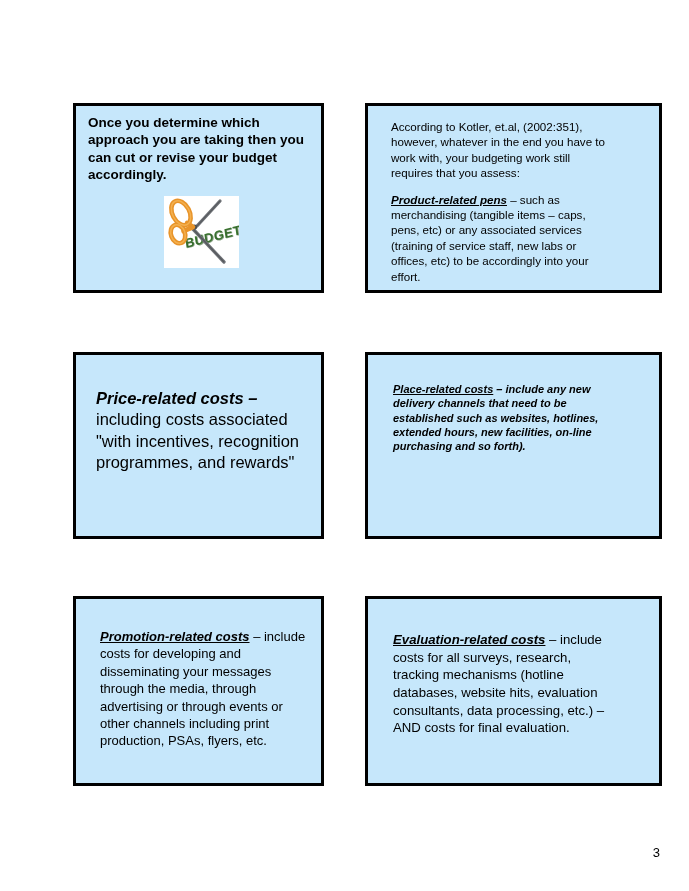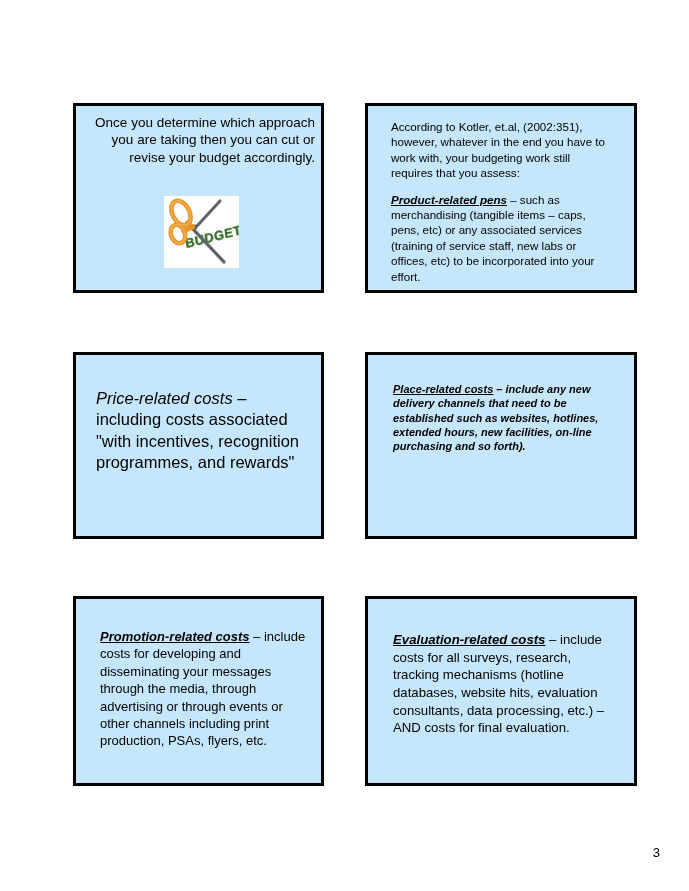--- a/index.html
+++ b/index.html
@@ -23,40 +23,41 @@
   }
   .slide {
     position: absolute;
     background: #C6E7FB;
     border: 3px solid #000000;
     box-sizing: border-box;
     overflow: hidden;
   }
   
   .col-left  { left: 73px;  width: 251px; }
-  .col-right { left: 365px; width: 272px; }
+  .col-right { left: 365px; width: 297px; }
   .row-1 { top: 103px; height: 190px; }
   .row-2 { top: 352px; height: 187px; }
   .row-3 { top: 596px; height: 190px; }
 
   .body-text {
     color: #000000;
     line-height: 1.16;
     letter-spacing: 0px;
   }
 
   
   .s1-text {
     position: absolute;
     left: 12px;
     top: 8px;
     width: 227px;
-    text-align: right;
+    text-align: left;
     font-size: 13.5px;
     line-height: 1.28;
+    font-weight: bold;
   }
   .s1-figure {
     position: absolute;
     left: 88px;
     top: 90px;
     width: 75px;
     height: 72px;
     background: #ffffff;
   }
   .s1-figure svg { display: block; }
@@ -73,21 +74,21 @@
   }
   .s2-wrap p { margin: 0; }
   .s2-gap { height: 11px; }
 
   .lead {
     font-weight: bold;
     font-style: italic;
     text-decoration: underline;
   }
   .lead-noul {
-    font-weight: normal;
+    font-weight: bold;
     font-style: italic;
   }
 
   
   .s3-wrap {
     position: absolute;
     left: 20px;
     top: 33px;
     width: 220px;
     font-size: 16.5px;
@@ -175,21 +176,21 @@
           <ellipse cx="14" cy="38" rx="7" ry="9.5" transform="rotate(-20 14 38)"></ellipse>
         </g>
       </svg>
     </div>
   </div>
 
   <div class="slide col-right row-1">
     <div class="body-text s2-wrap">
       <p>According to Kotler, et.al, (2002:351), however, whatever in the end you have to work with, your budgeting work still requires that you assess:</p>
       <div class="s2-gap"></div>
-      <p><span class="lead">Product-related pens</span><span> – such as merchandising (tangible items – caps, pens, etc) or any associated services (training of service staff, new labs or offices, etc) to be incorporated into your effort.</span></p>
+      <p><span class="lead">Product-related pens</span><span> – such as merchandising (tangible items – caps, pens, etc) or any associated services (training of service staff, new labs or offices, etc) to be accordingly into your effort.</span></p>
     </div>
   </div>
 
   <div class="slide col-left row-2">
     <div class="body-text s3-wrap">
       <span class="lead-noul">Price-related costs –</span><span> including costs associated "with incentives, recognition programmes, and rewards"</span>
     </div>
   </div>
 
   <div class="slide col-right row-2">

